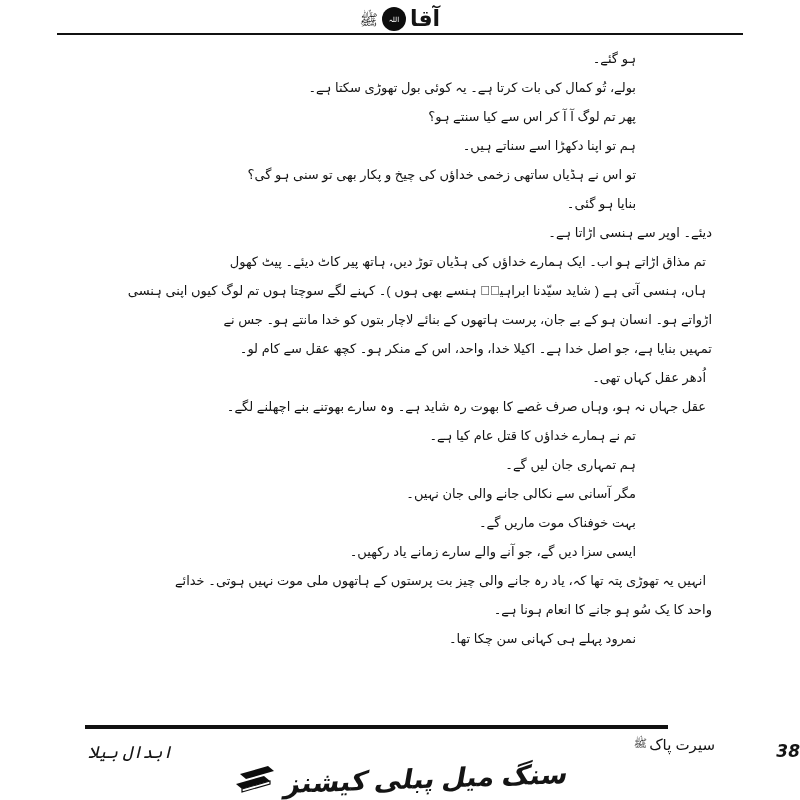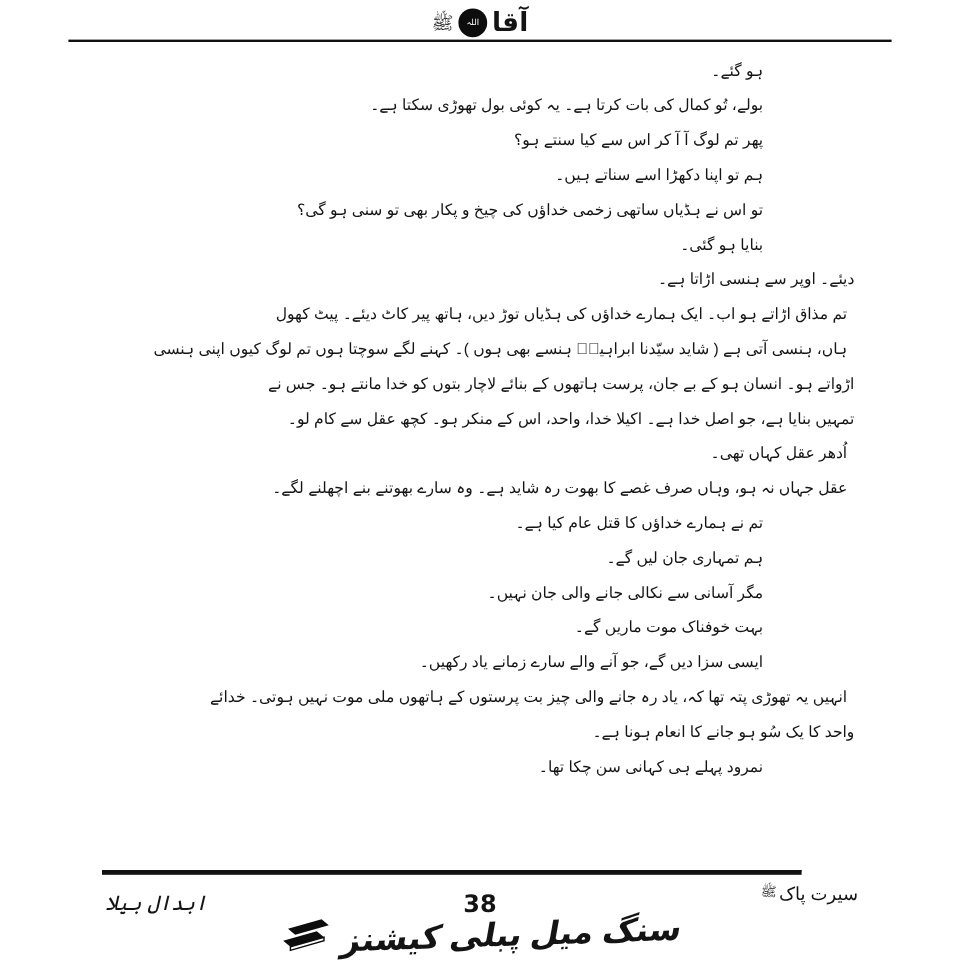--- a/index.html
+++ b/index.html
@@ -34,22 +34,22 @@
   .footer-rule{
     position:absolute;top:725px;left:85px;width:583px;height:3px;background:#111;
     border-top:1px solid #111;
   }
   .footer-booktitle{
     position:absolute;top:736px;right:85px;font-size:15px;direction:rtl;
     display:flex;align-items:center;gap:2px;
   }
   .footer-booktitle .small-honorific{font-size:11px;}
   .footer-page{
-    position:absolute;top:741px;left:0;right:0;text-align:center;
-    font-size:20px;font-weight:bold;font-family:"DejaVu Sans",sans-serif;
+    position:absolute;top:741px;left:0;right:0;text-align:right;
+    font-size:17px;font-weight:bold;font-family:"DejaVu Sans",sans-serif;font-style:italic;
   }
   .footer-author{
     position:absolute;top:742px;left:88px;font-size:17px;direction:rtl;font-style:italic;
   }
   .publisher{
     position:absolute;top:758px;left:0;right:0;height:42px;
     display:flex;align-items:center;justify-content:center;gap:10px;direction:rtl;
   }
   .publisher .sig{
     font-size:27px;font-weight:bold;transform:skewX(-12deg) rotate(-2deg);

